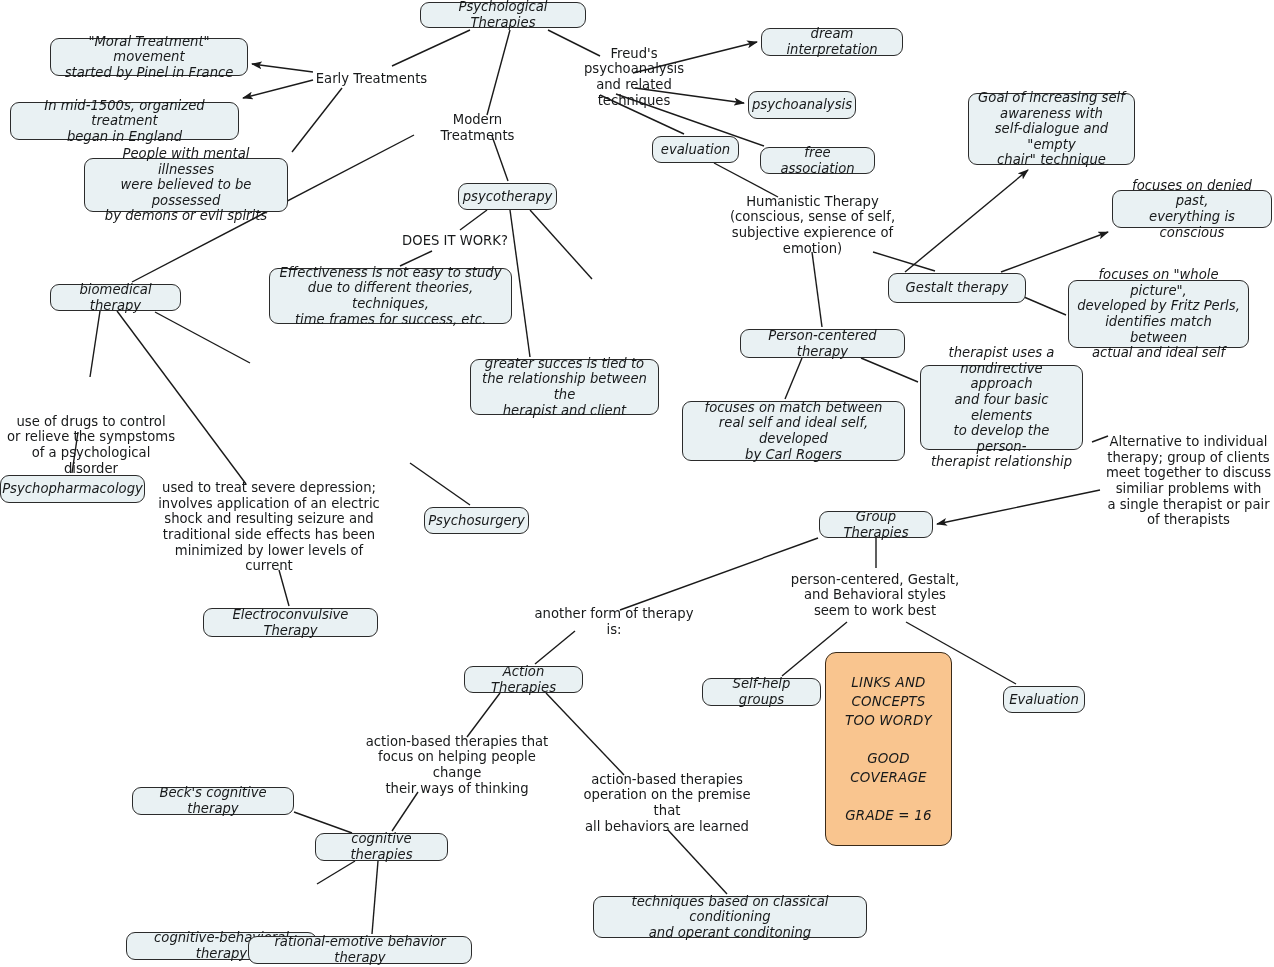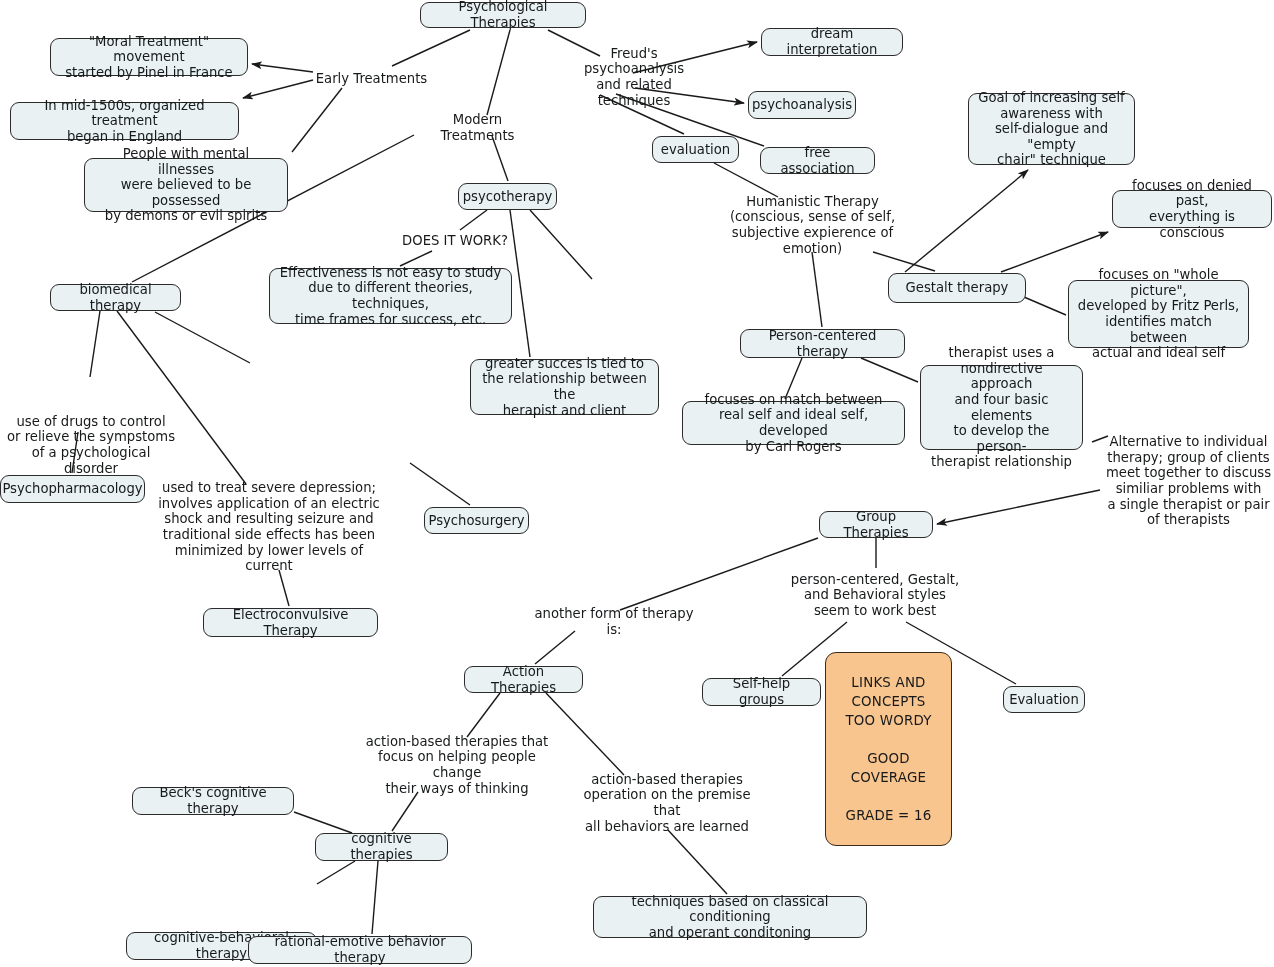--- a/index.html
+++ b/index.html
@@ -34,20 +34,21 @@
     border-radius: 9px;
     display: flex;
     align-items: center;
     justify-content: center;
     text-align: center;
     font-size: 13.2px;
     line-height: 15.6px;
     padding: 3px 8px;
     white-space: pre-line;
     color: #17191a;
+    font-style: italic;
   }
   .node.grade {
     background: #f9c58f;
     border: 1px solid #3a2a18;
     border-radius: 11px;
     font-size: 13.4px;
     line-height: 19px;
     letter-spacing: 0.2px;
   }
   .label {
@@ -148,21 +149,21 @@
 actual and ideal self</div>
   <div class="node" style="left: 888px; top: 273px; width: 138px; height: 30px;">Gestalt therapy</div>
   <div class="node" style="left: 458px; top: 183px; width: 99px; height: 27px;">psycotherapy</div>
   <div class="node" style="left: 269px; top: 268px; width: 243px; height: 56px;">Effectiveness is not easy to study
 due to different theories, techniques,
 time frames for success, etc.</div>
   <div class="node" style="left: 470px; top: 359px; width: 189px; height: 56px;">greater succes is tied to
 the relationship between the
 herapist and client</div>
   <div class="node" style="left: 740px; top: 329px; width: 165px; height: 29px;">Person-centered therapy</div>
-  <div class="node" style="left: 682px; top: 401px; width: 223px; height: 44px;">focuses on match between
+  <div class="node" style="left: 682px; top: 401px; width: 223px; height: 60px;">focuses on match between
 real self and ideal self, developed
 by Carl Rogers</div>
   <div class="node" style="left: 920px; top: 365px; width: 163px; height: 85px;">therapist uses a
 nondirective approach
 and four basic elements
 to develop the person-
 therapist relationship</div>
   <div class="node" style="left: 50px; top: 284px; width: 131px; height: 27px;">biomedical therapy</div>
   <div class="node" style="left: 0px; top: 475px; width: 145px; height: 28px;">Psychopharmacology</div>
   <div class="node" style="left: 424px; top: 507px; width: 105px; height: 27px;">Psychosurgery</div>

